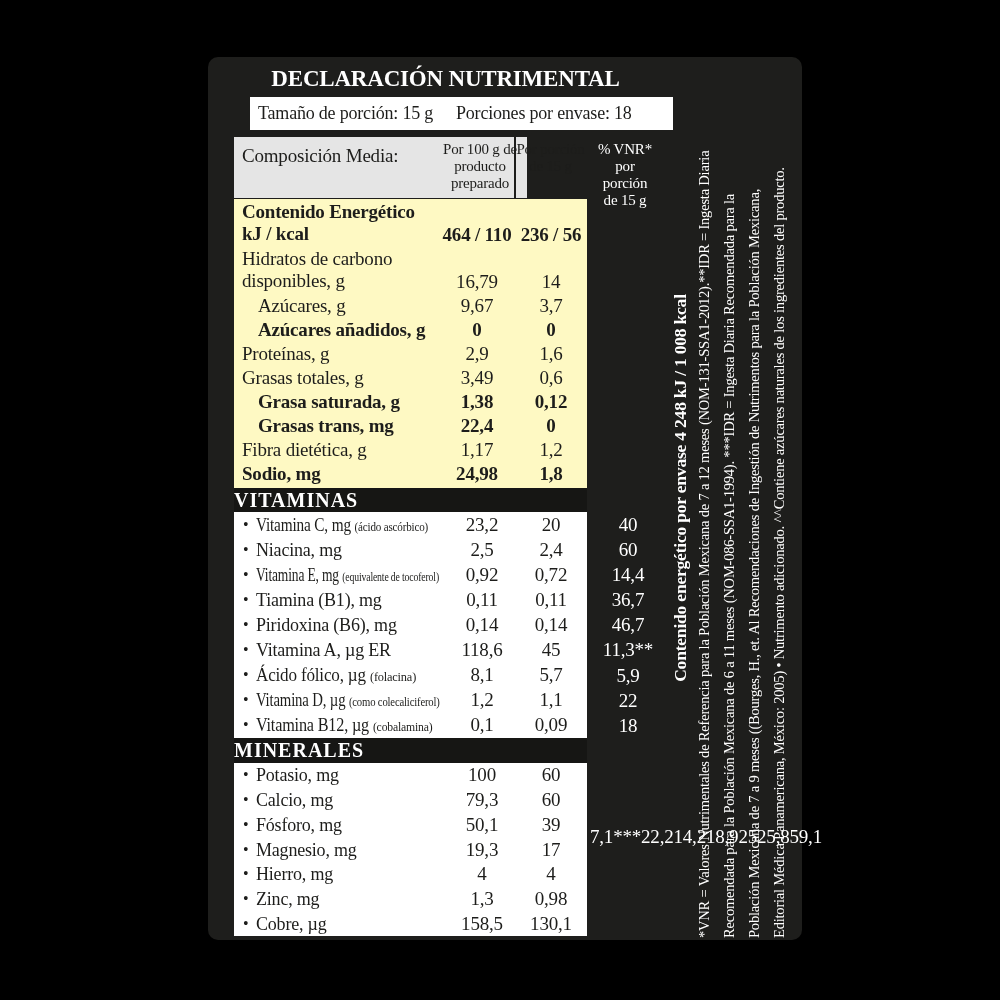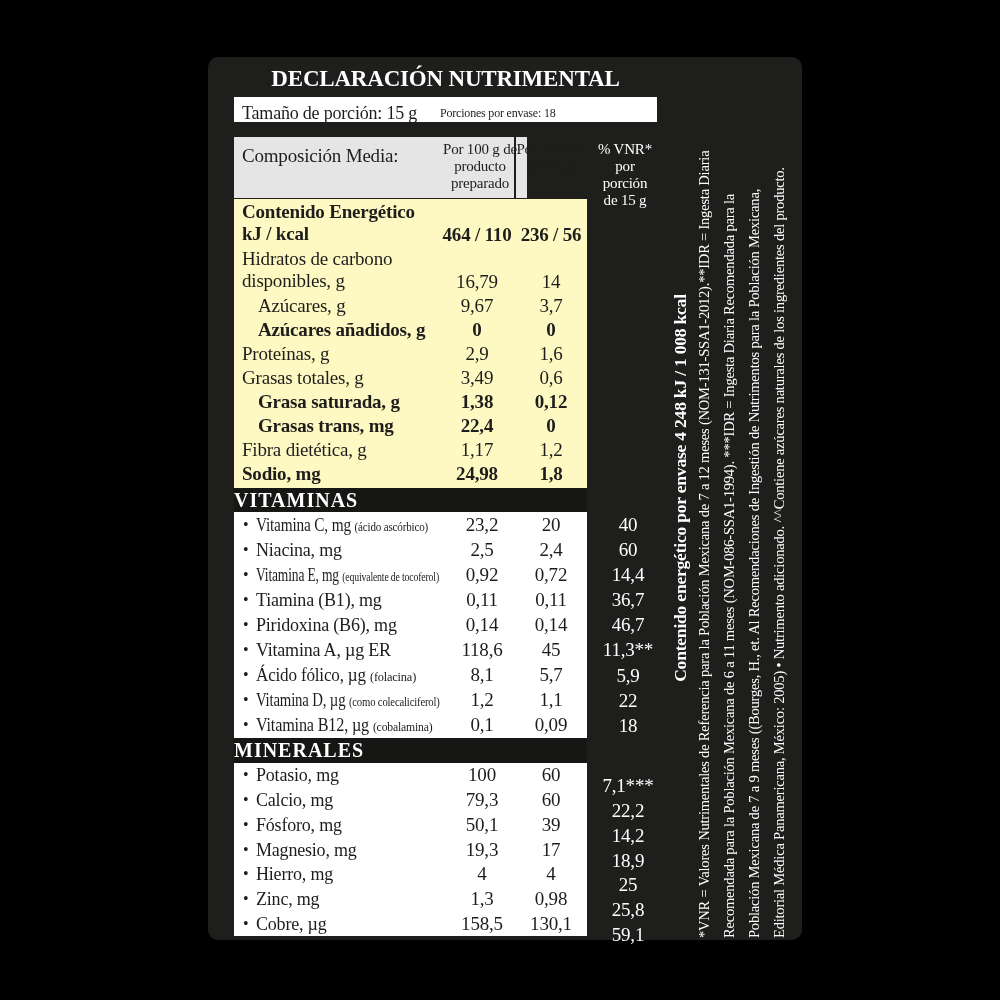--- a/index.html
+++ b/index.html
@@ -1,23 +1,23 @@
 <!DOCTYPE html>
 <html><head>
 <meta charset="utf-8">
 <style>
   html,body{margin:0;padding:0;background:#000;}
   .stage{position:relative;width:1000px;height:1000px;background:#000;overflow:hidden;
          font-family:Liberation Serif, serif;color:#1d1d1b;letter-spacing:-0.2px;margin-left:12px;}
   .label-bg{position:absolute;left:196px;top:57px;width:594px;height:883px;background:#1e1e1c;border-radius:10px;}
   .title{position:absolute;left:222px;top:64px;width:423px;height:30px;color:#fff;
          font-weight:bold;font-size:23px;text-align:center;line-height:30px;}
-  .serving-box{position:absolute;left:222px;top:97px;width:423px;height:25px;background:#fff;}
+  .serving-box{position:absolute;left:238px;top:97px;width:423px;height:33px;background:#fff;}
   .serving-box .sv1{position:absolute;left:8px;top:0;line-height:33px;font-size:18px;}
-  .serving-box .sv2{position:absolute;left:206px;top:0;line-height:33px;font-size:12px;}
+  .serving-box .sv2{position:absolute;left:206px;top:0;line-height:33px;font-size:18px;}
   .comp-box{position:absolute;left:222px;top:137px;width:293px;height:61px;background:#e5e5e5;}
   .comp-label{position:absolute;left:8px;top:8px;font-size:19px;}
   .colh{position:absolute;top:4px;font-size:15px;line-height:17px;text-align:center;}
   .col1h{left:192px;width:108px;}
   .col2h{left:282px;width:69px;}
   .colh span{display:block;}
   .comp-div{position:absolute;left:280px;top:0;width:2px;height:61px;background:#1d1d1b;}
   .vnr-header{position:absolute;left:578px;top:141px;width:70px;color:#fff;font-size:15px;line-height:17px;text-align:center;}
   .vnr-header span{display:block;}
   .main-box{position:absolute;left:222px;top:199px;width:353px;height:289px;background:#fef9c3;padding-top:1px;box-sizing:border-box;}
@@ -46,21 +46,21 @@
   .sc90{transform:translateY(-50%) scaleX(0.90);}
   .sc85{transform:translateY(-50%) scaleX(0.85);}
   .sc82{transform:translateY(-50%) scaleX(0.82);}
   .sc75{transform:translateY(-50%) scaleX(0.75);}
   .vrow .v,.mrow .v{position:absolute;top:50%;transform:translateY(-50%);font-size:19px;text-align:center;}
   .vrow .v1,.mrow .v1{left:198px;width:100px;}
   .vrow .v2,.mrow .v2{left:282px;width:70px;}
   .vnr-col{position:absolute;left:578px;width:76px;color:#fff;font-size:19px;text-align:center;}
   .vnr-vit{top:512px;height:226px;}
   .vnr-vit div{height:25.1px;line-height:25.1px;}
-  .vnr-min{top:774px;height:173px;display:flex;flex-direction:column;}
+  .vnr-min{top:750px;height:173px;display:flex;}
   .vnr-min div{flex:1;display:flex;align-items:center;justify-content:center;}
   .v-energy{position:absolute;left:668px;top:488px;width:470px;height:26px;
             transform:translate(-50%,-50%) rotate(-90deg);text-align:center;color:#fff;
             font-weight:bold;font-size:17.5px;white-space:nowrap;line-height:26px;}
   .v-foot{position:absolute;left:730px;top:507px;width:862px;height:100px;
           transform:translate(-50%,-50%) rotate(-90deg);color:#fff;font-size:14.5px;
           line-height:25px;white-space:nowrap;}
 </style>
 </head>
 <body>

